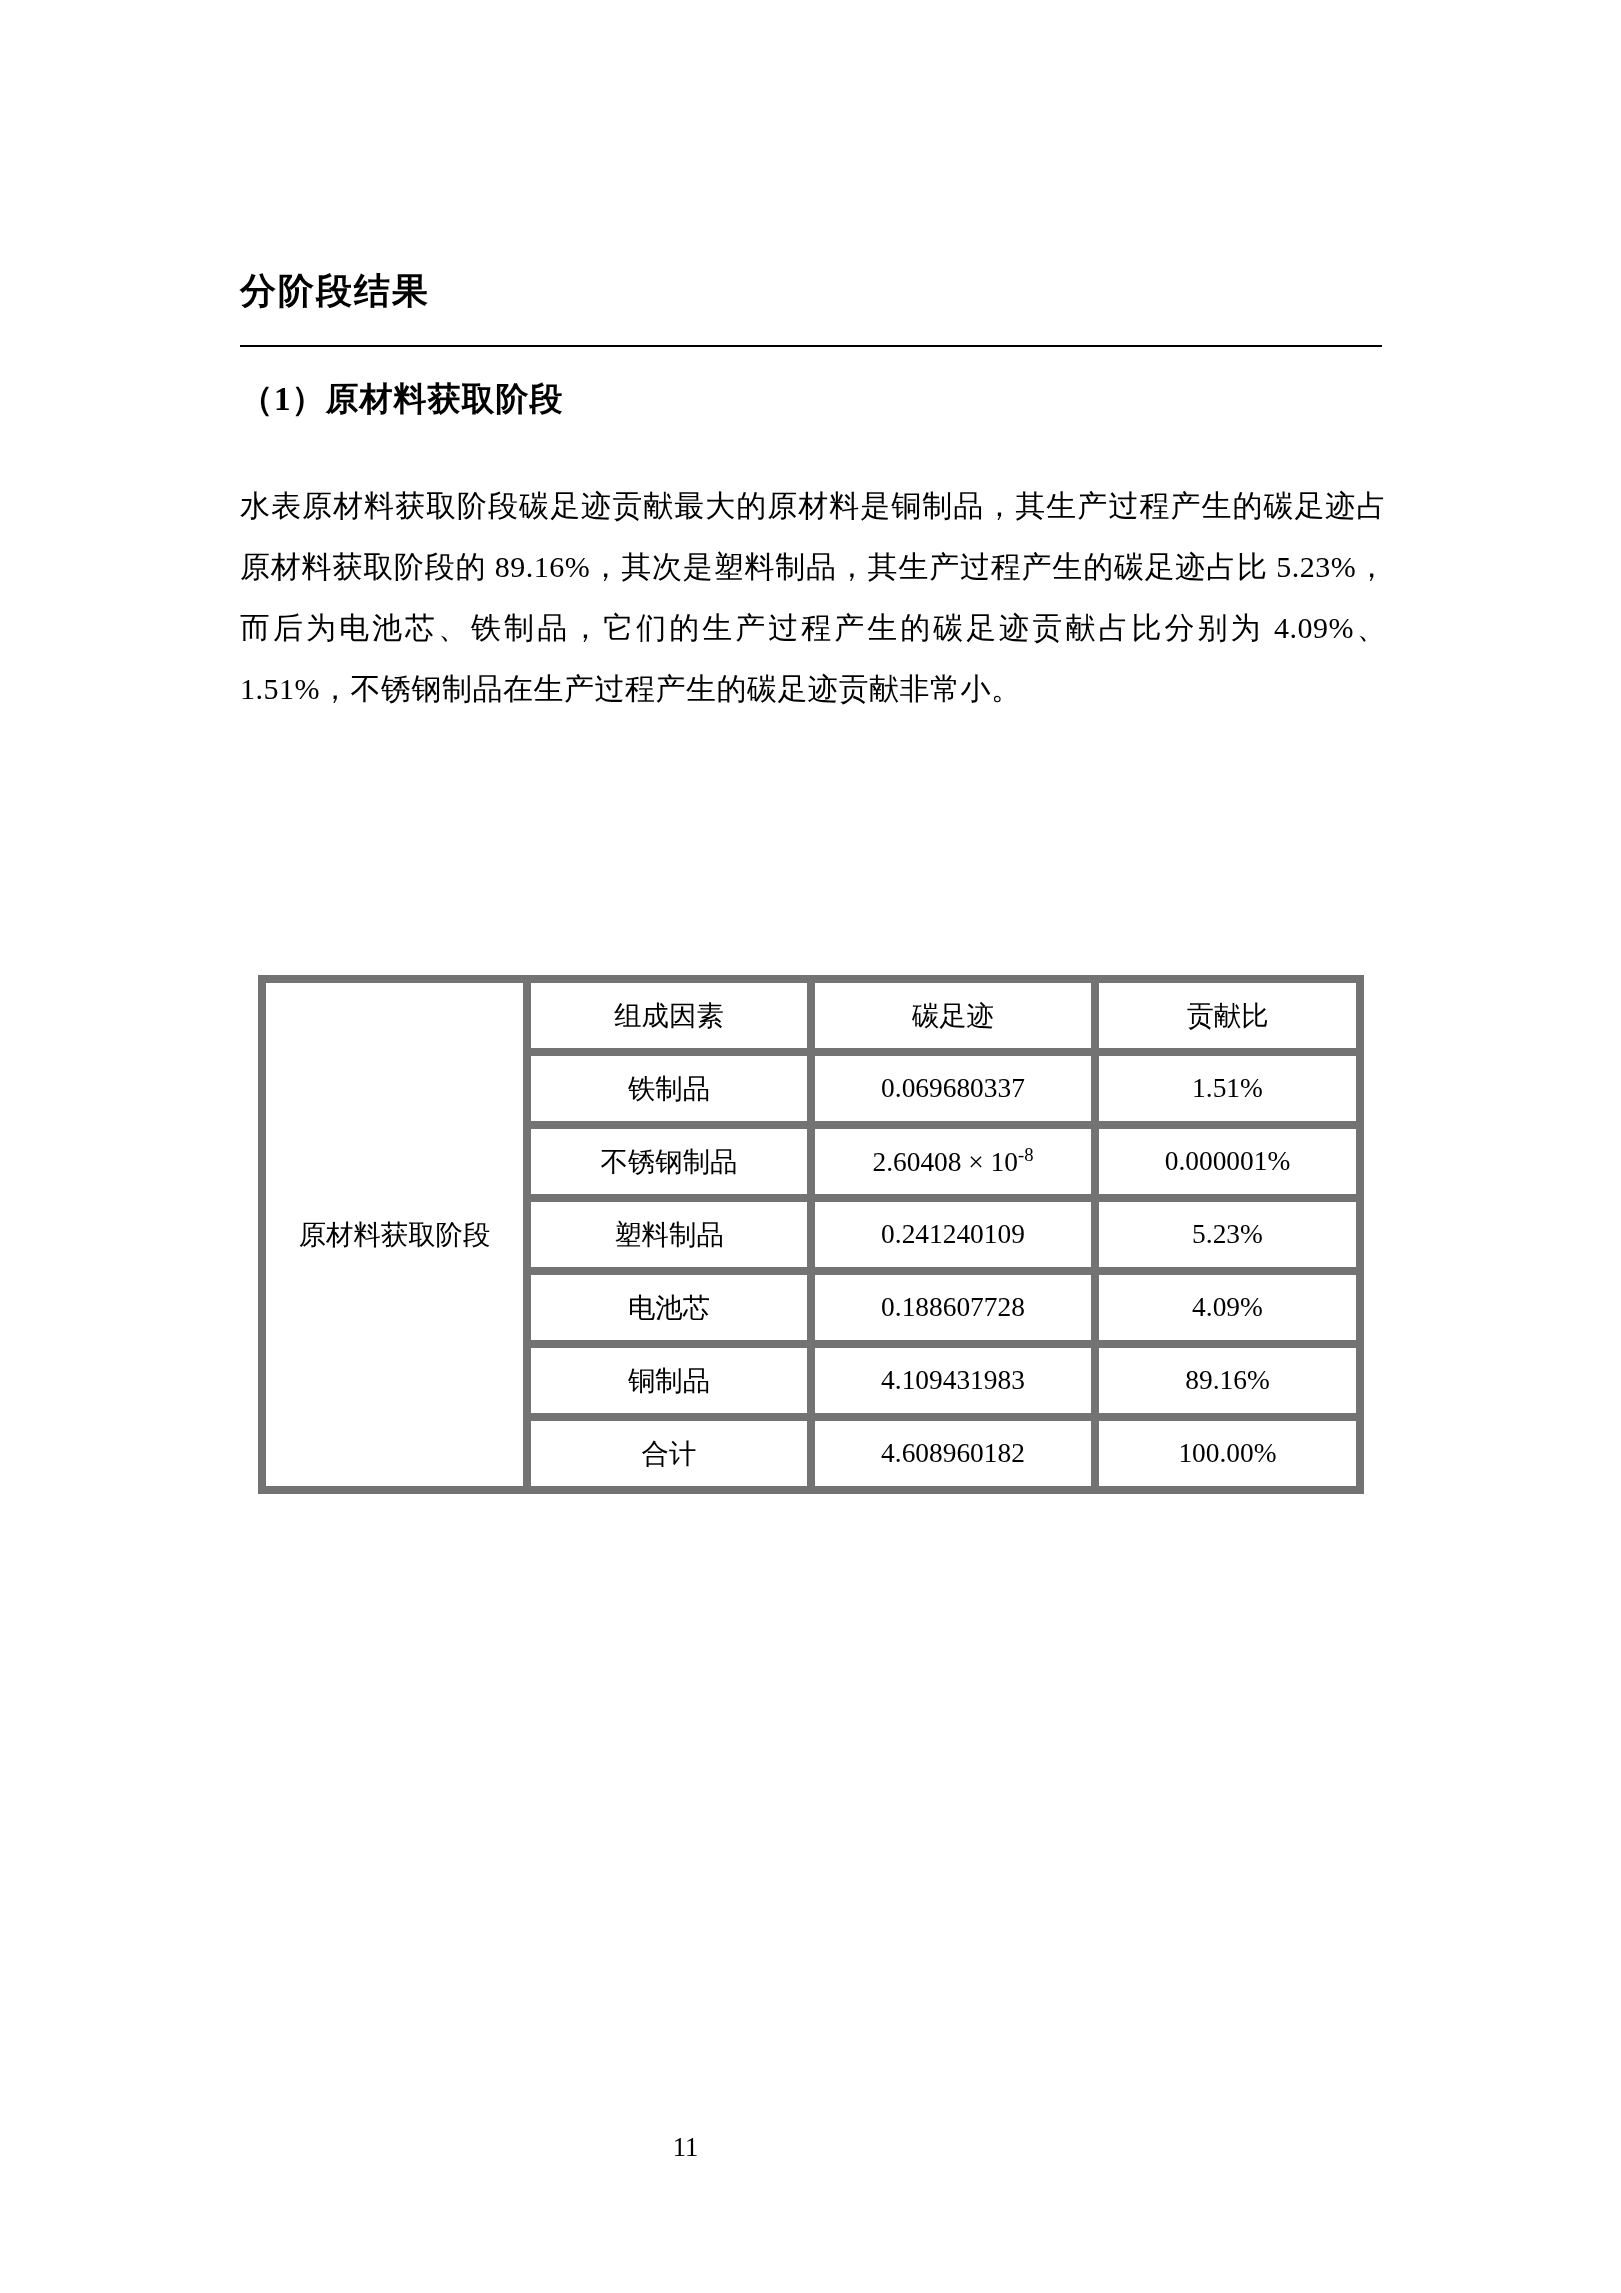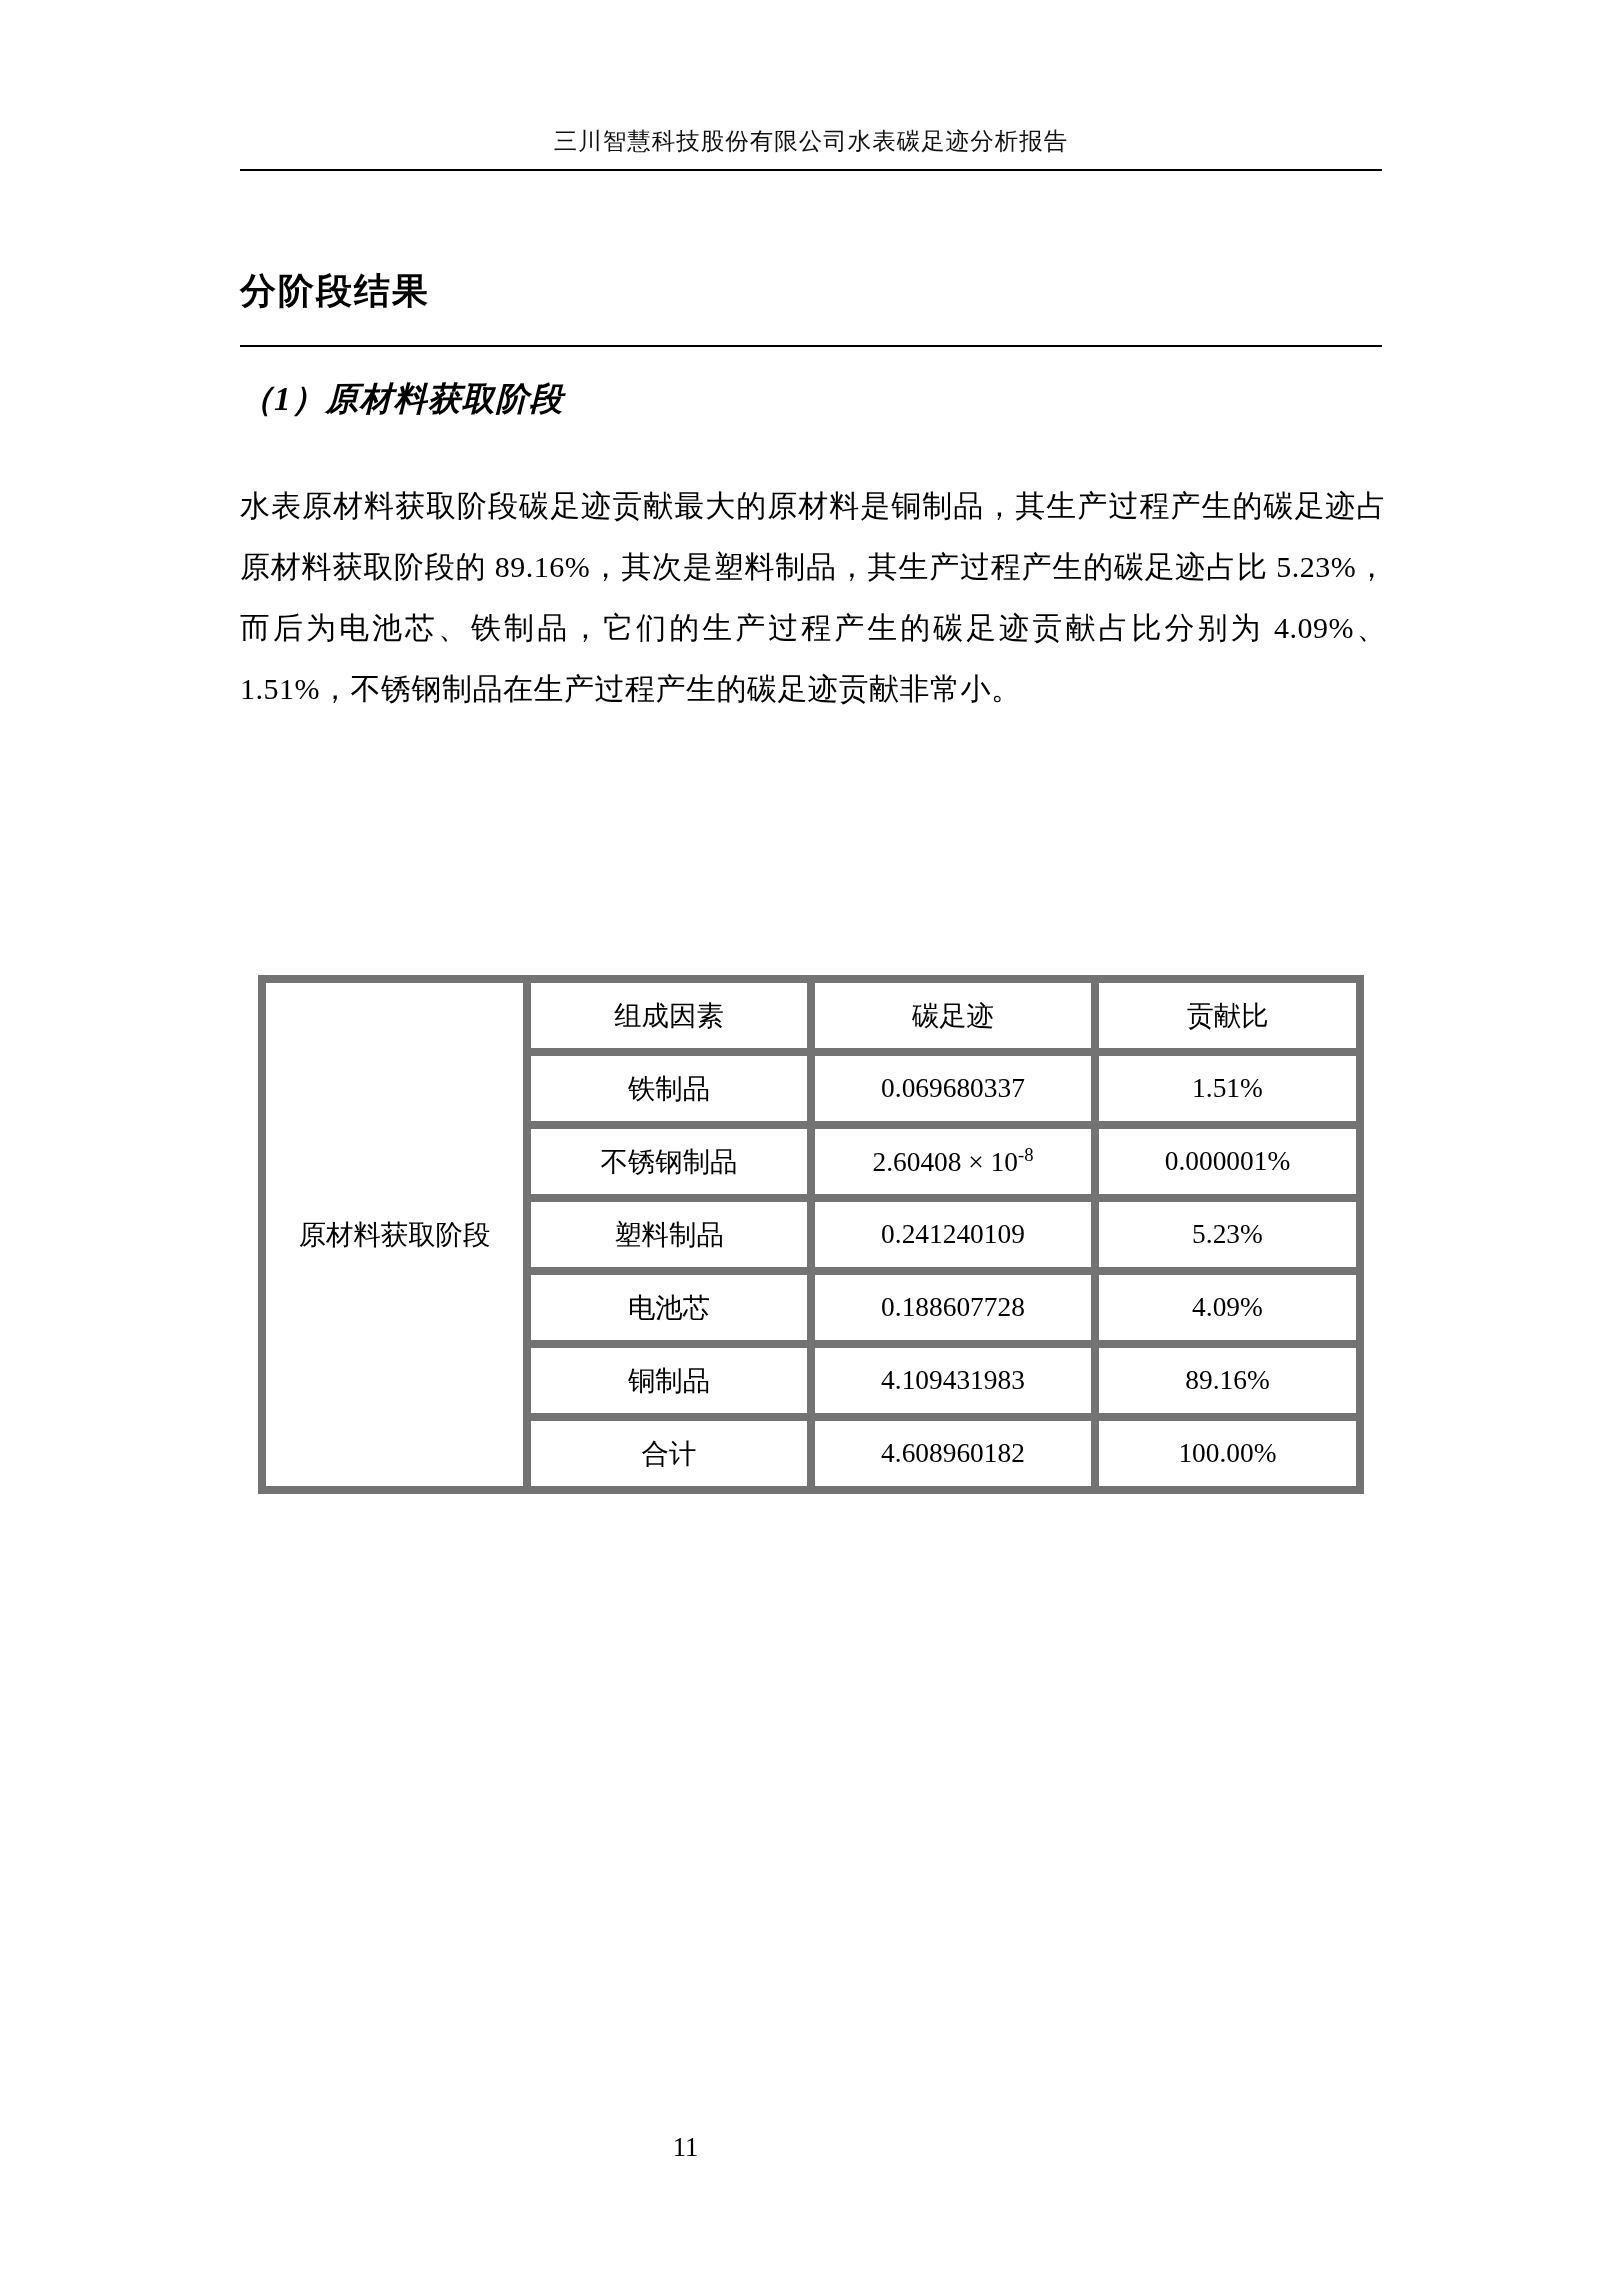--- a/index.html
+++ b/index.html
@@ -62,21 +62,20 @@
   }
 
   
   .subsection-title {
     position: absolute;
     top: 377px;
     left: 240px;
     font-size: 33px;
     font-weight: bold;
     letter-spacing: 1px;
-    font-style: italic;
   }
 
   
   .body-paragraph {
     position: absolute;
     top: 475px;
     left: 240px;
     width: 1147px;
     font-size: 30px;
     line-height: 61px;
@@ -134,24 +133,20 @@
     width: 1371px;
     text-align: center;
     font-size: 26.5px;
   }
 </style>
 </head>
 <body>
 
 <div class="page">
 
-  <div class="header-area">
-    <div class="header-text">三川智慧科技股份有限公司水表碳足迹分析报告</div>
-    <div class="header-rule"></div>
-  </div>
 
   <div class="section-heading">
     <div class="title">分阶段结果</div>
     <div class="rule"></div>
   </div>
 
   <div class="subsection-title">（1）原材料获取阶段</div>
 
   <div class="body-paragraph">水表原材料获取阶段碳足迹贡献最大的原材料是铜制品，其生产过程产生的碳足迹占原材料获取阶段的 89.16%，其次是塑料制品，其生产过程产生的碳足迹占比 5.23%，而后为电池芯、铁制品，它们的生产过程产生的碳足迹贡献占比分别为 4.09%、1.51%，不锈钢制品在生产过程产生的碳足迹贡献非常小。</div>
 

